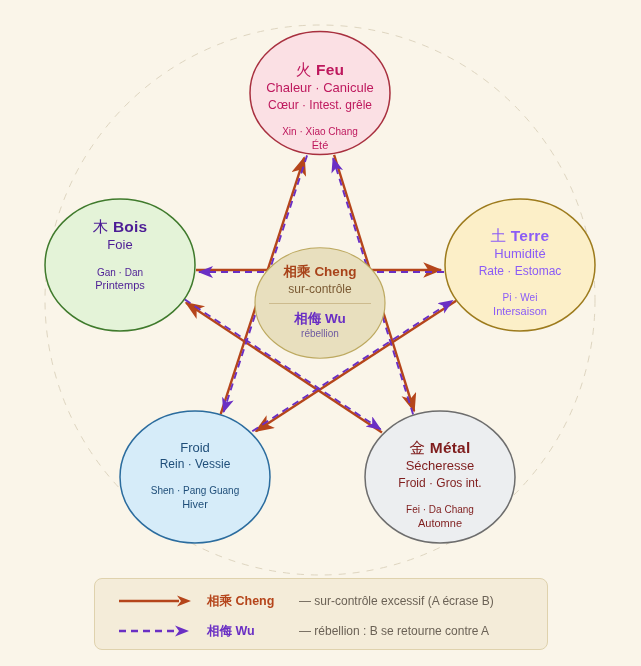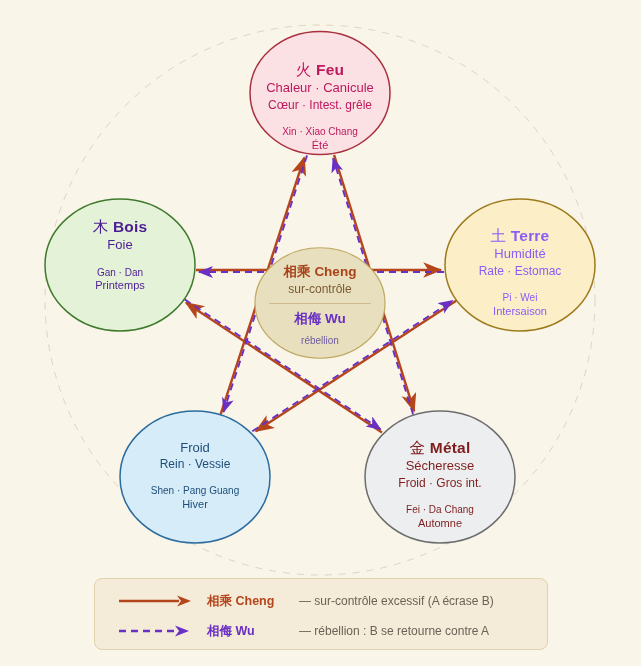--- a/index.html
+++ b/index.html
@@ -22,21 +22,21 @@
   .nl-pinyin{font-size:10px;margin-top:14px;}
   .nl-season{font-size:11px;margin-top:1px;}
 
   .center-label{position:absolute;text-align:center;width:130px;pointer-events:none;}
   .cl-cheng{font-size:13.5px;font-weight:bold;color:#a8431a;}
   .cl-cheng .han{font-family:"DejaVu Sans",sans-serif;}
   .cl-cheng-sub{font-size:12px;color:#7a5a33;margin-top:1px;}
   .cl-rule{height:1px;background:#cdbb8e;margin:7px 14px 6px 14px;}
   .cl-wu{font-size:13.5px;font-weight:bold;color:#6a2fc4;}
   .cl-wu .han{font-family:"DejaVu Sans",sans-serif;}
-  .cl-wu-sub{font-size:10px;color:#6f5ba0;margin-top:7px;}
+  .cl-wu-sub{font-size:10px;color:#6f5ba0;margin-top:0;}
 
   #legend{
     position:absolute;left:94px;top:578px;width:452px;height:70px;
     background:#f4ecd9;border:1px solid #dfd2ad;border-radius:8px;
   }
   .leg-row{position:absolute;display:flex;align-items:center;height:20px;}
   .leg-row.r1{left:22px;top:12px;}
   .leg-row.r2{left:22px;top:42px;}
   .leg-glyph{width:80px;height:18px;margin-right:10px;flex:0 0 80px;}
   .leg-term{font-size:12.5px;font-weight:bold;width:92px;flex:0 0 92px;}

